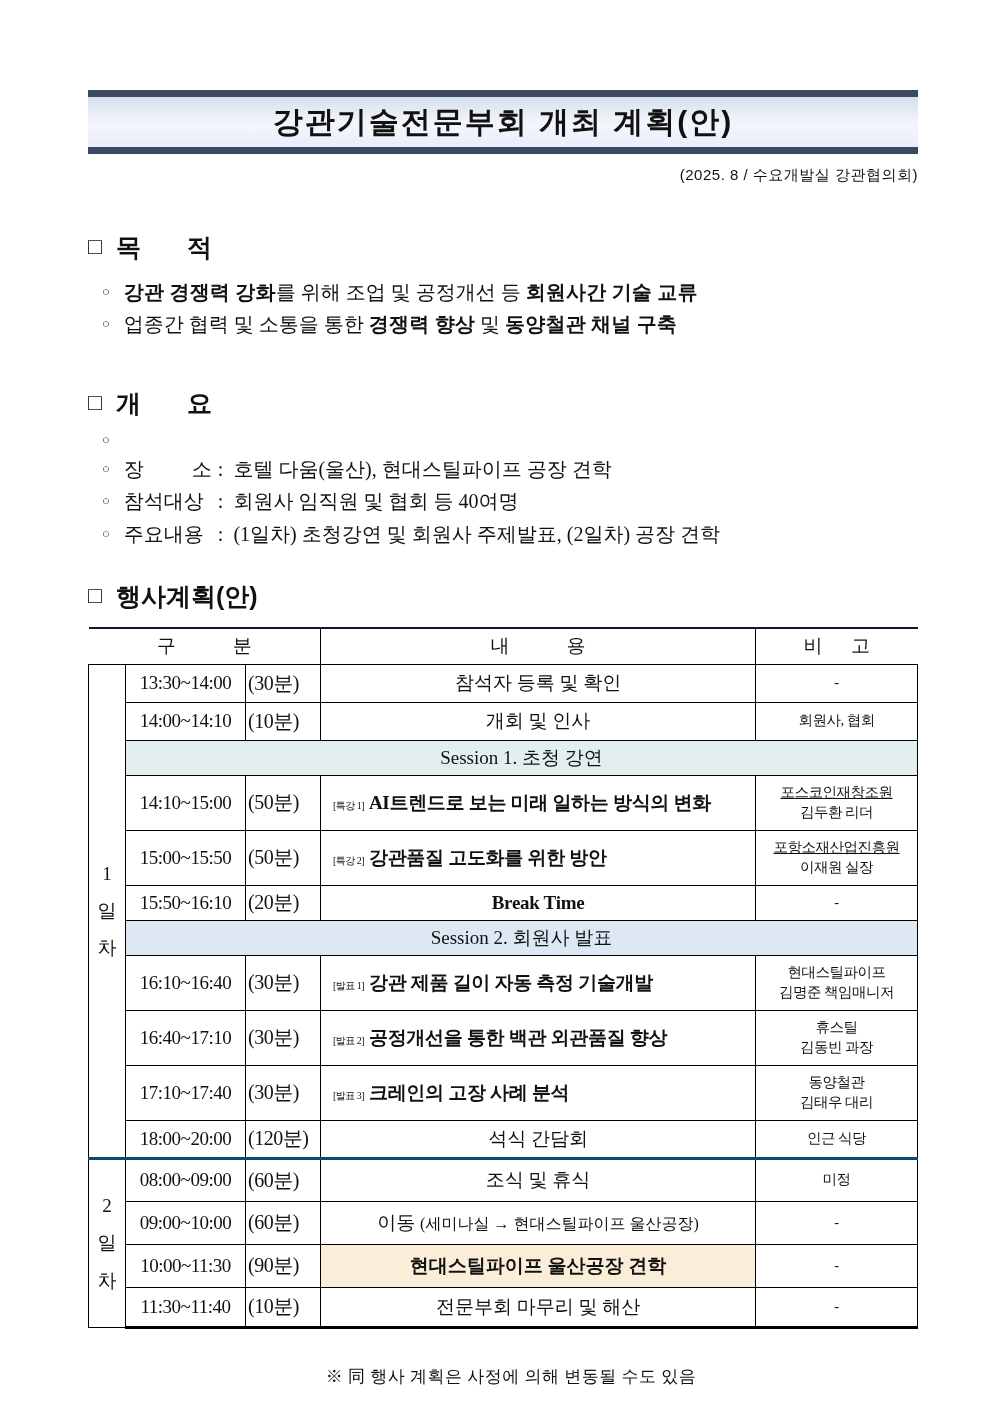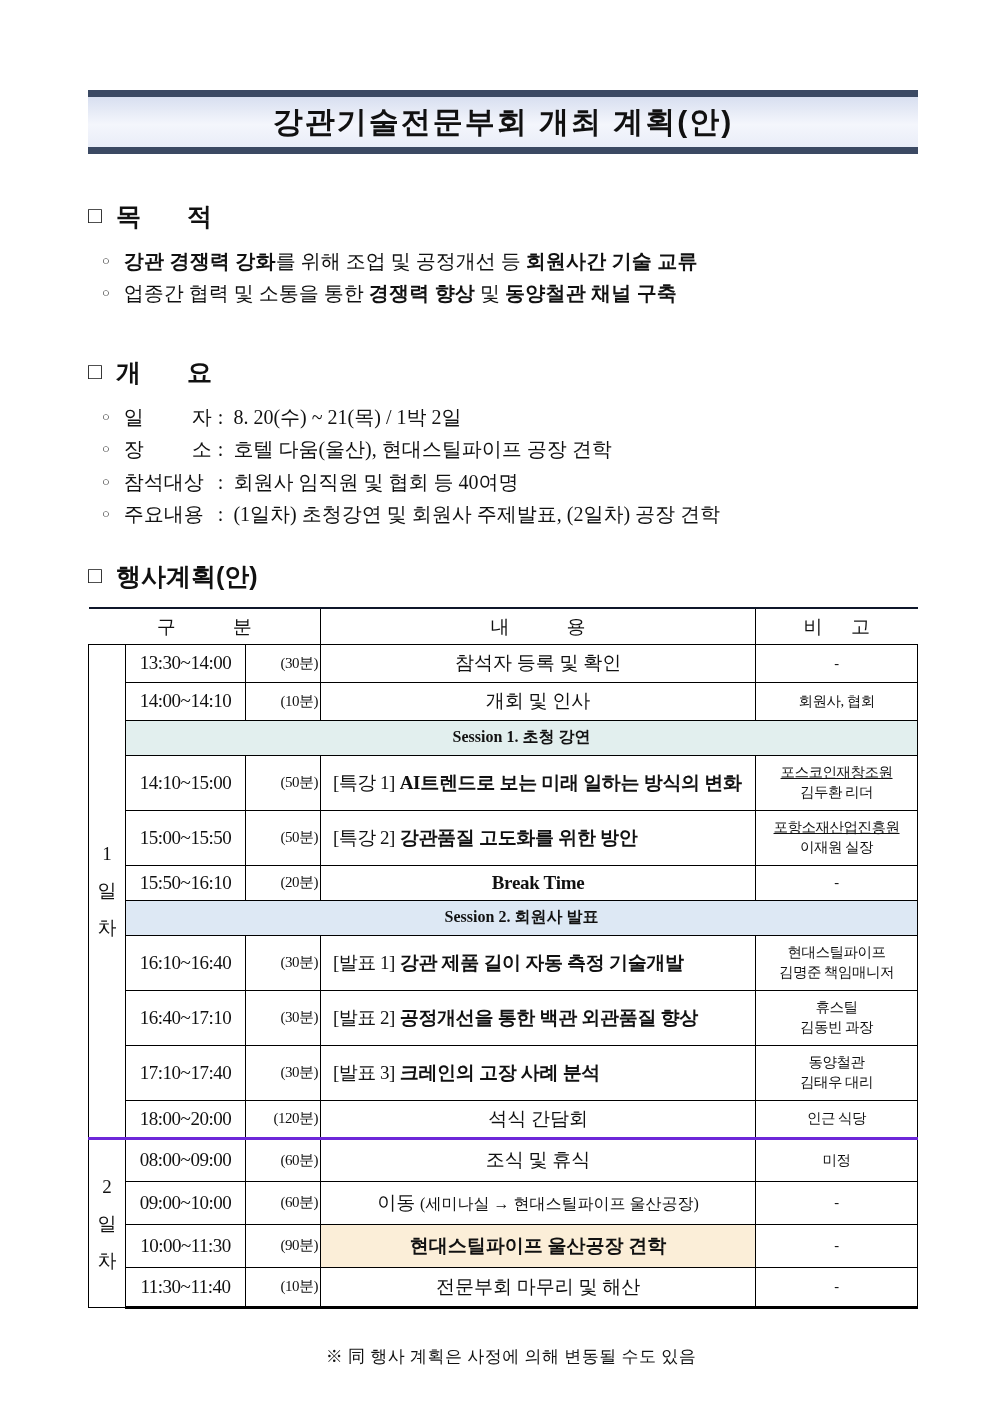--- a/index.html
+++ b/index.html
@@ -38,47 +38,48 @@
 
   
   table.sched{border-collapse:collapse;table-layout:fixed;width:829px;margin-top:14px;}
   table.sched td,table.sched th{border:1px solid #000;padding:0 2px;vertical-align:middle;overflow:hidden;}
   tr.thead th{border-left:none;border-right:none;border-top:2px solid #0f172a;border-bottom:1px solid #000;
               font-weight:normal;font-size:19px;white-space:pre;background:#fff;}
   tr.thead th.th-content{border-left:1px solid #000;border-right:1px solid #000;}
   td.day{text-align:center;border-left:1px solid #000;}
   .vert{display:inline-block;width:1.08em;word-break:break-all;line-height:1.95;font-size:19px;text-align:center;}
   td.time{text-align:center;font-size:19px;letter-spacing:-0.5px;}
-  td.dur{text-align:right;font-size:15px;letter-spacing:-0.5px;}
+  td.dur{text-align:left;font-size:20px;letter-spacing:-0.5px;}
   td.content{text-align:center;font-size:19px;}
   td.content.left{text-align:left;padding-left:12px;}
-  td.content .prefix{font-size:19px;letter-spacing:-0.5px;}
+  td.content .prefix{font-size:10px;letter-spacing:-0.5px;}
   td.content .ctitle{font-weight:bold;letter-spacing:-0.3px;}
   td.content .paren{font-size:16px;}
   td.content.hl{background:var(--highlight_bg);font-weight:bold;}
   td.note{text-align:center;font-size:14.5px;letter-spacing:-0.5px;line-height:1.35;}
-  td.session{text-align:center;font-weight:bold;font-size:16px;}
+  td.session{text-align:center;font-weight:normal;font-size:19px;}
   td.session.s1{background:var(--session1_bg);}
   td.session.s2{background:var(--session2_bg);}
   .u{text-decoration:underline;}
   tr.h36{height:36px;} tr.h38{height:38px;} tr.h35{height:35px;} tr.h55{height:55px;}
   tr.h43{height:43px;} tr.h40{height:40px;}
-  tr.day2-first td{border-top:3px solid #6d28d9;}
+  tr.day2-first td{border-top:3px solid #0c4a6e;}
   tr.last td{border-bottom:3px solid #000;}
 
   .footnote{margin-top:36px;padding-left:16px;font-size:17px;letter-spacing:0.5px;text-align:center;}
 </style>
 </head>
 <body>
 
 <div class="page">
 
   <div class="banner">
     <span class="banner-title">강관기술전문부회 개최 계획(안)</span>
   </div>
+  <div class="subtitle">(2025. 8 / 수요개발실 강관협의회)</div>
 
   <div class="section-heading">
     <span class="sq">□</span>
     <span class="sh-just">목 적</span>
   </div>
   <div class="bullets">
     <div class="bullet-line">
       <span class="circle">○</span>
       <span class="bl-text"><b>강관 경쟁력 강화</b><span>를 위해 조업 및 공정개선 등 </span><b>회원사간 기술 교류</b></span>
     </div>
@@ -88,21 +89,20 @@
     </div>
   </div>
 
   <div class="section-heading">
     <span class="sq">□</span>
     <span class="sh-just">개 요</span>
   </div>
   <div class="bullets">
     <div class="bullet-line">
       <span class="circle">○</span>
-      <span class="bl-text"><span class="kv-label">일 자</span><span class="kv-colon">:</span><span>8. 20(수) ~ 21(목) / 1박 2일</span></span>
     </div>
     <div class="bullet-line">
       <span class="circle">○</span>
       <span class="bl-text"><span class="kv-label">장 소</span><span class="kv-colon">:</span><span>호텔 다움(울산), 현대스틸파이프 공장 견학</span></span>
     </div>
     <div class="bullet-line">
       <span class="circle">○</span>
       <span class="bl-text"><span class="kv-label">참석대상</span><span class="kv-colon">:</span><span>회원사 임직원 및 협회 등 40여명</span></span>
     </div>
     <div class="bullet-line">

